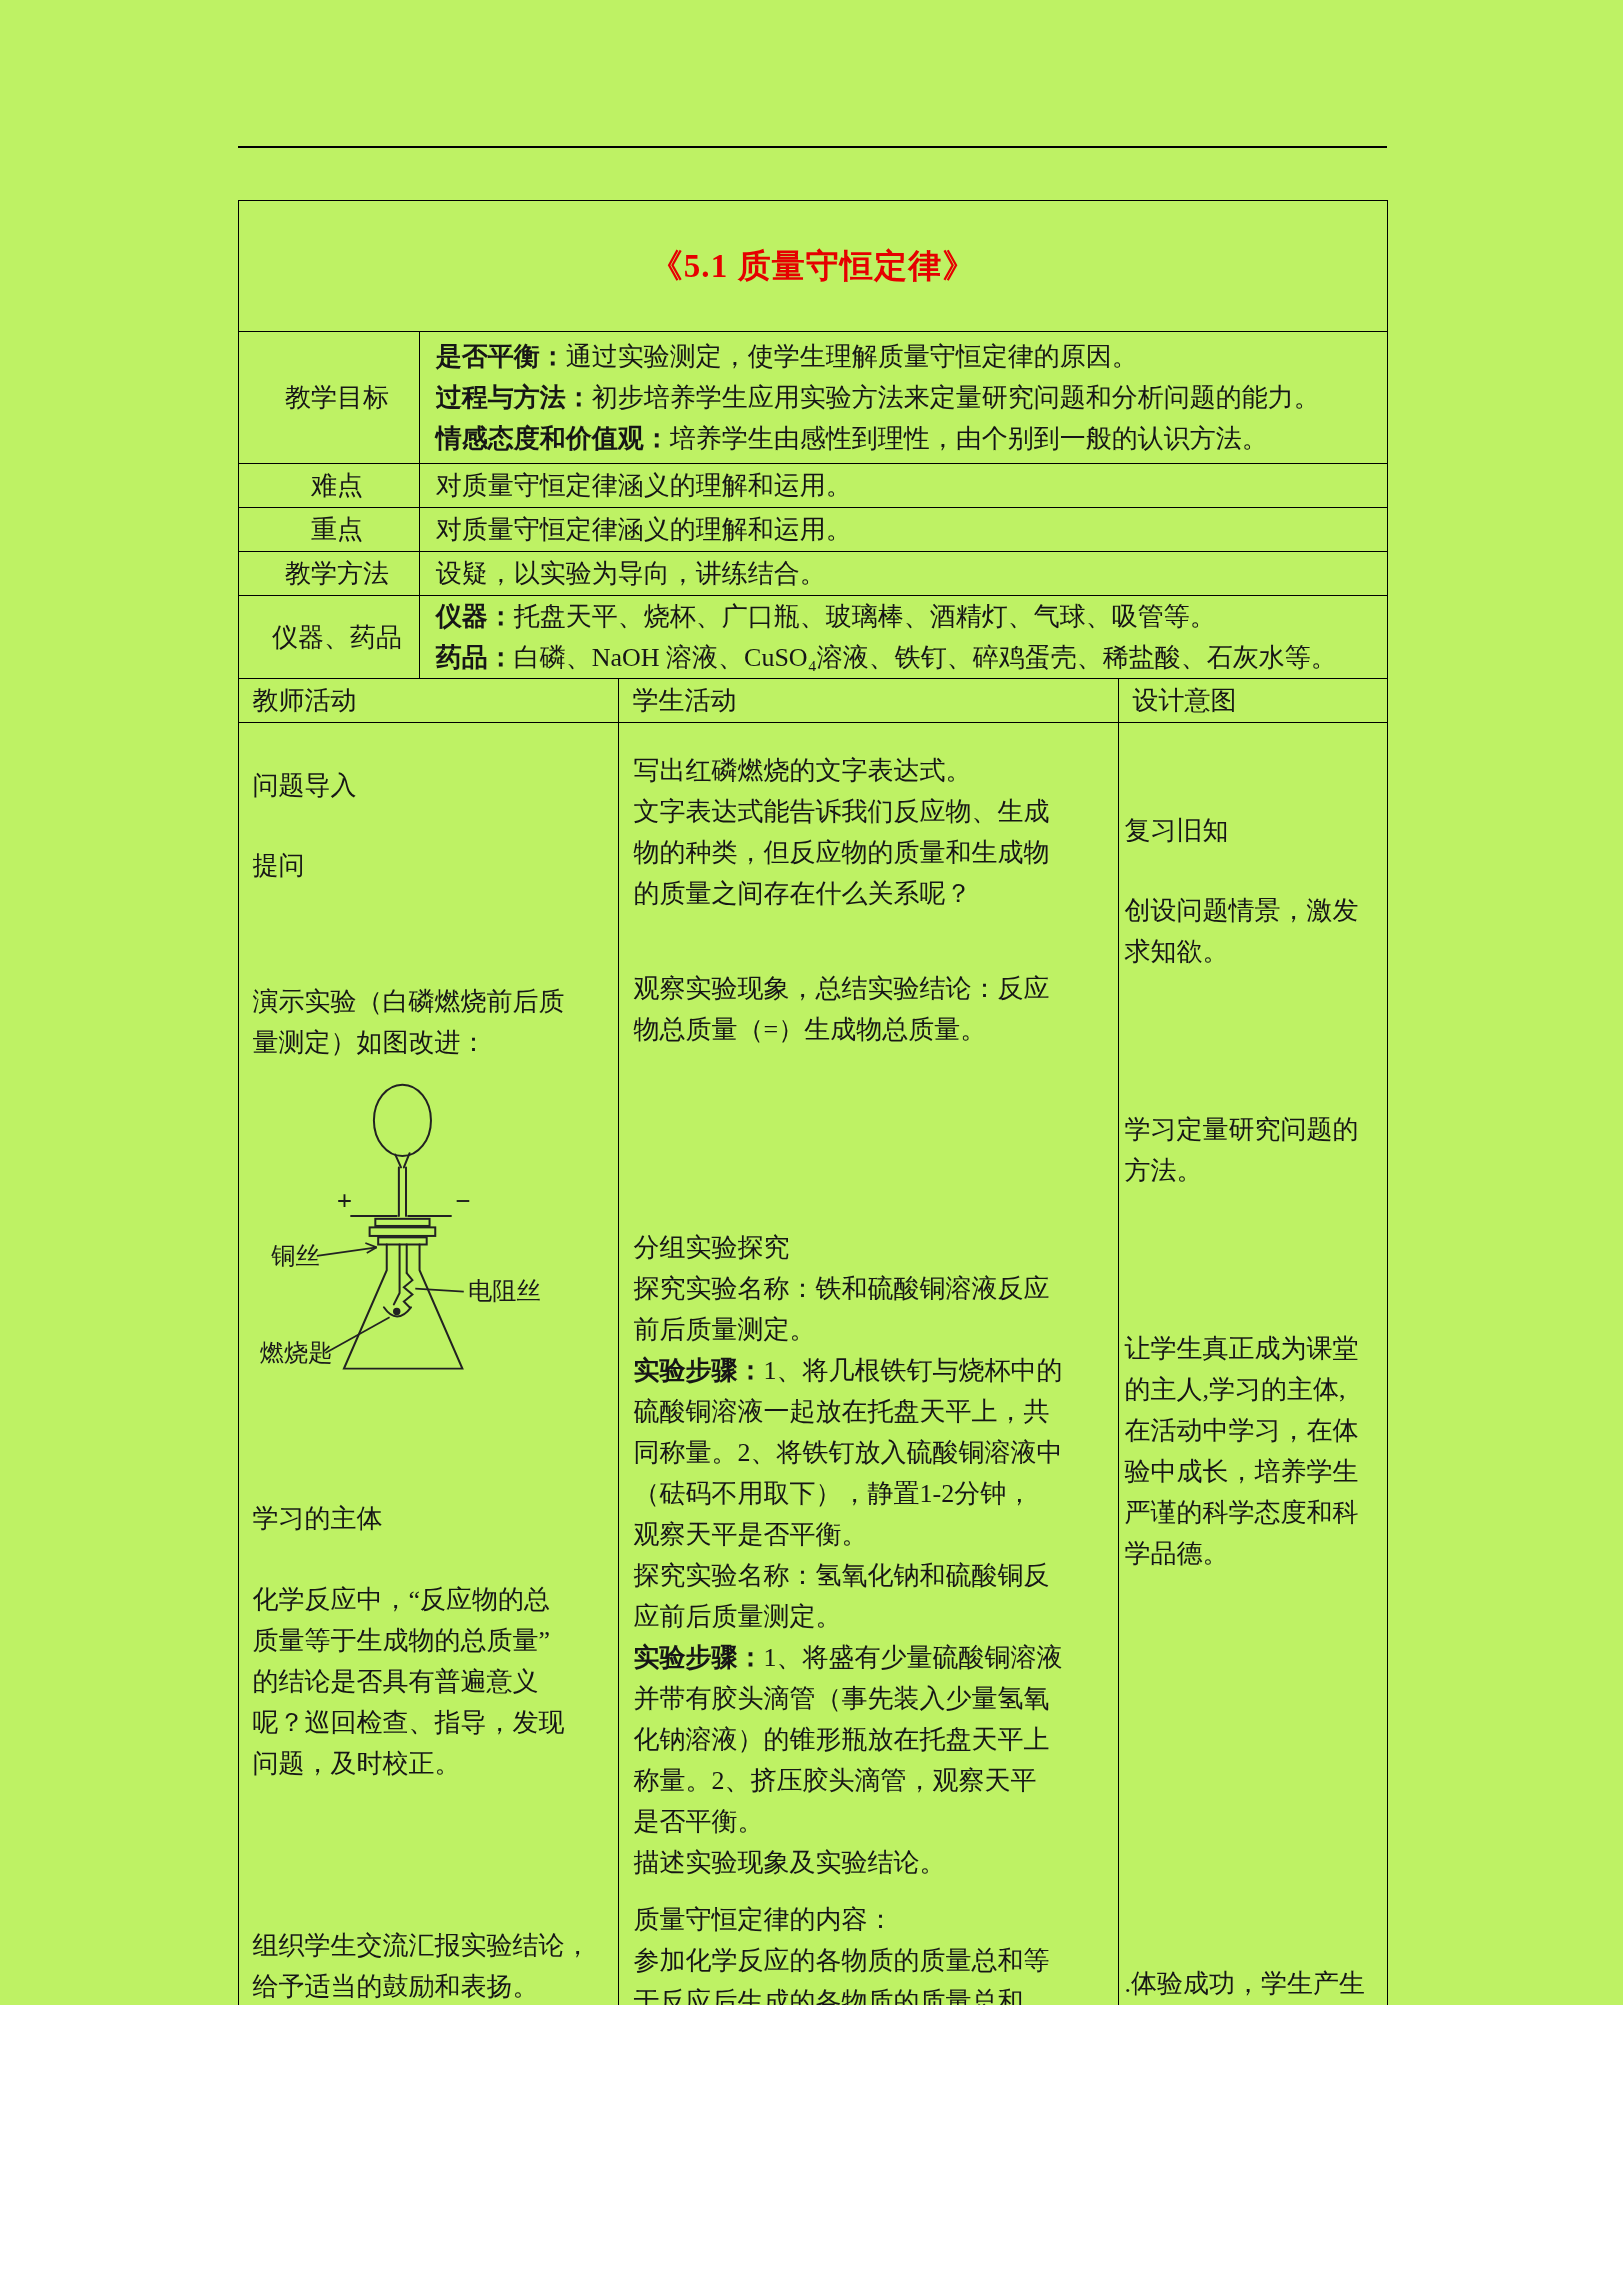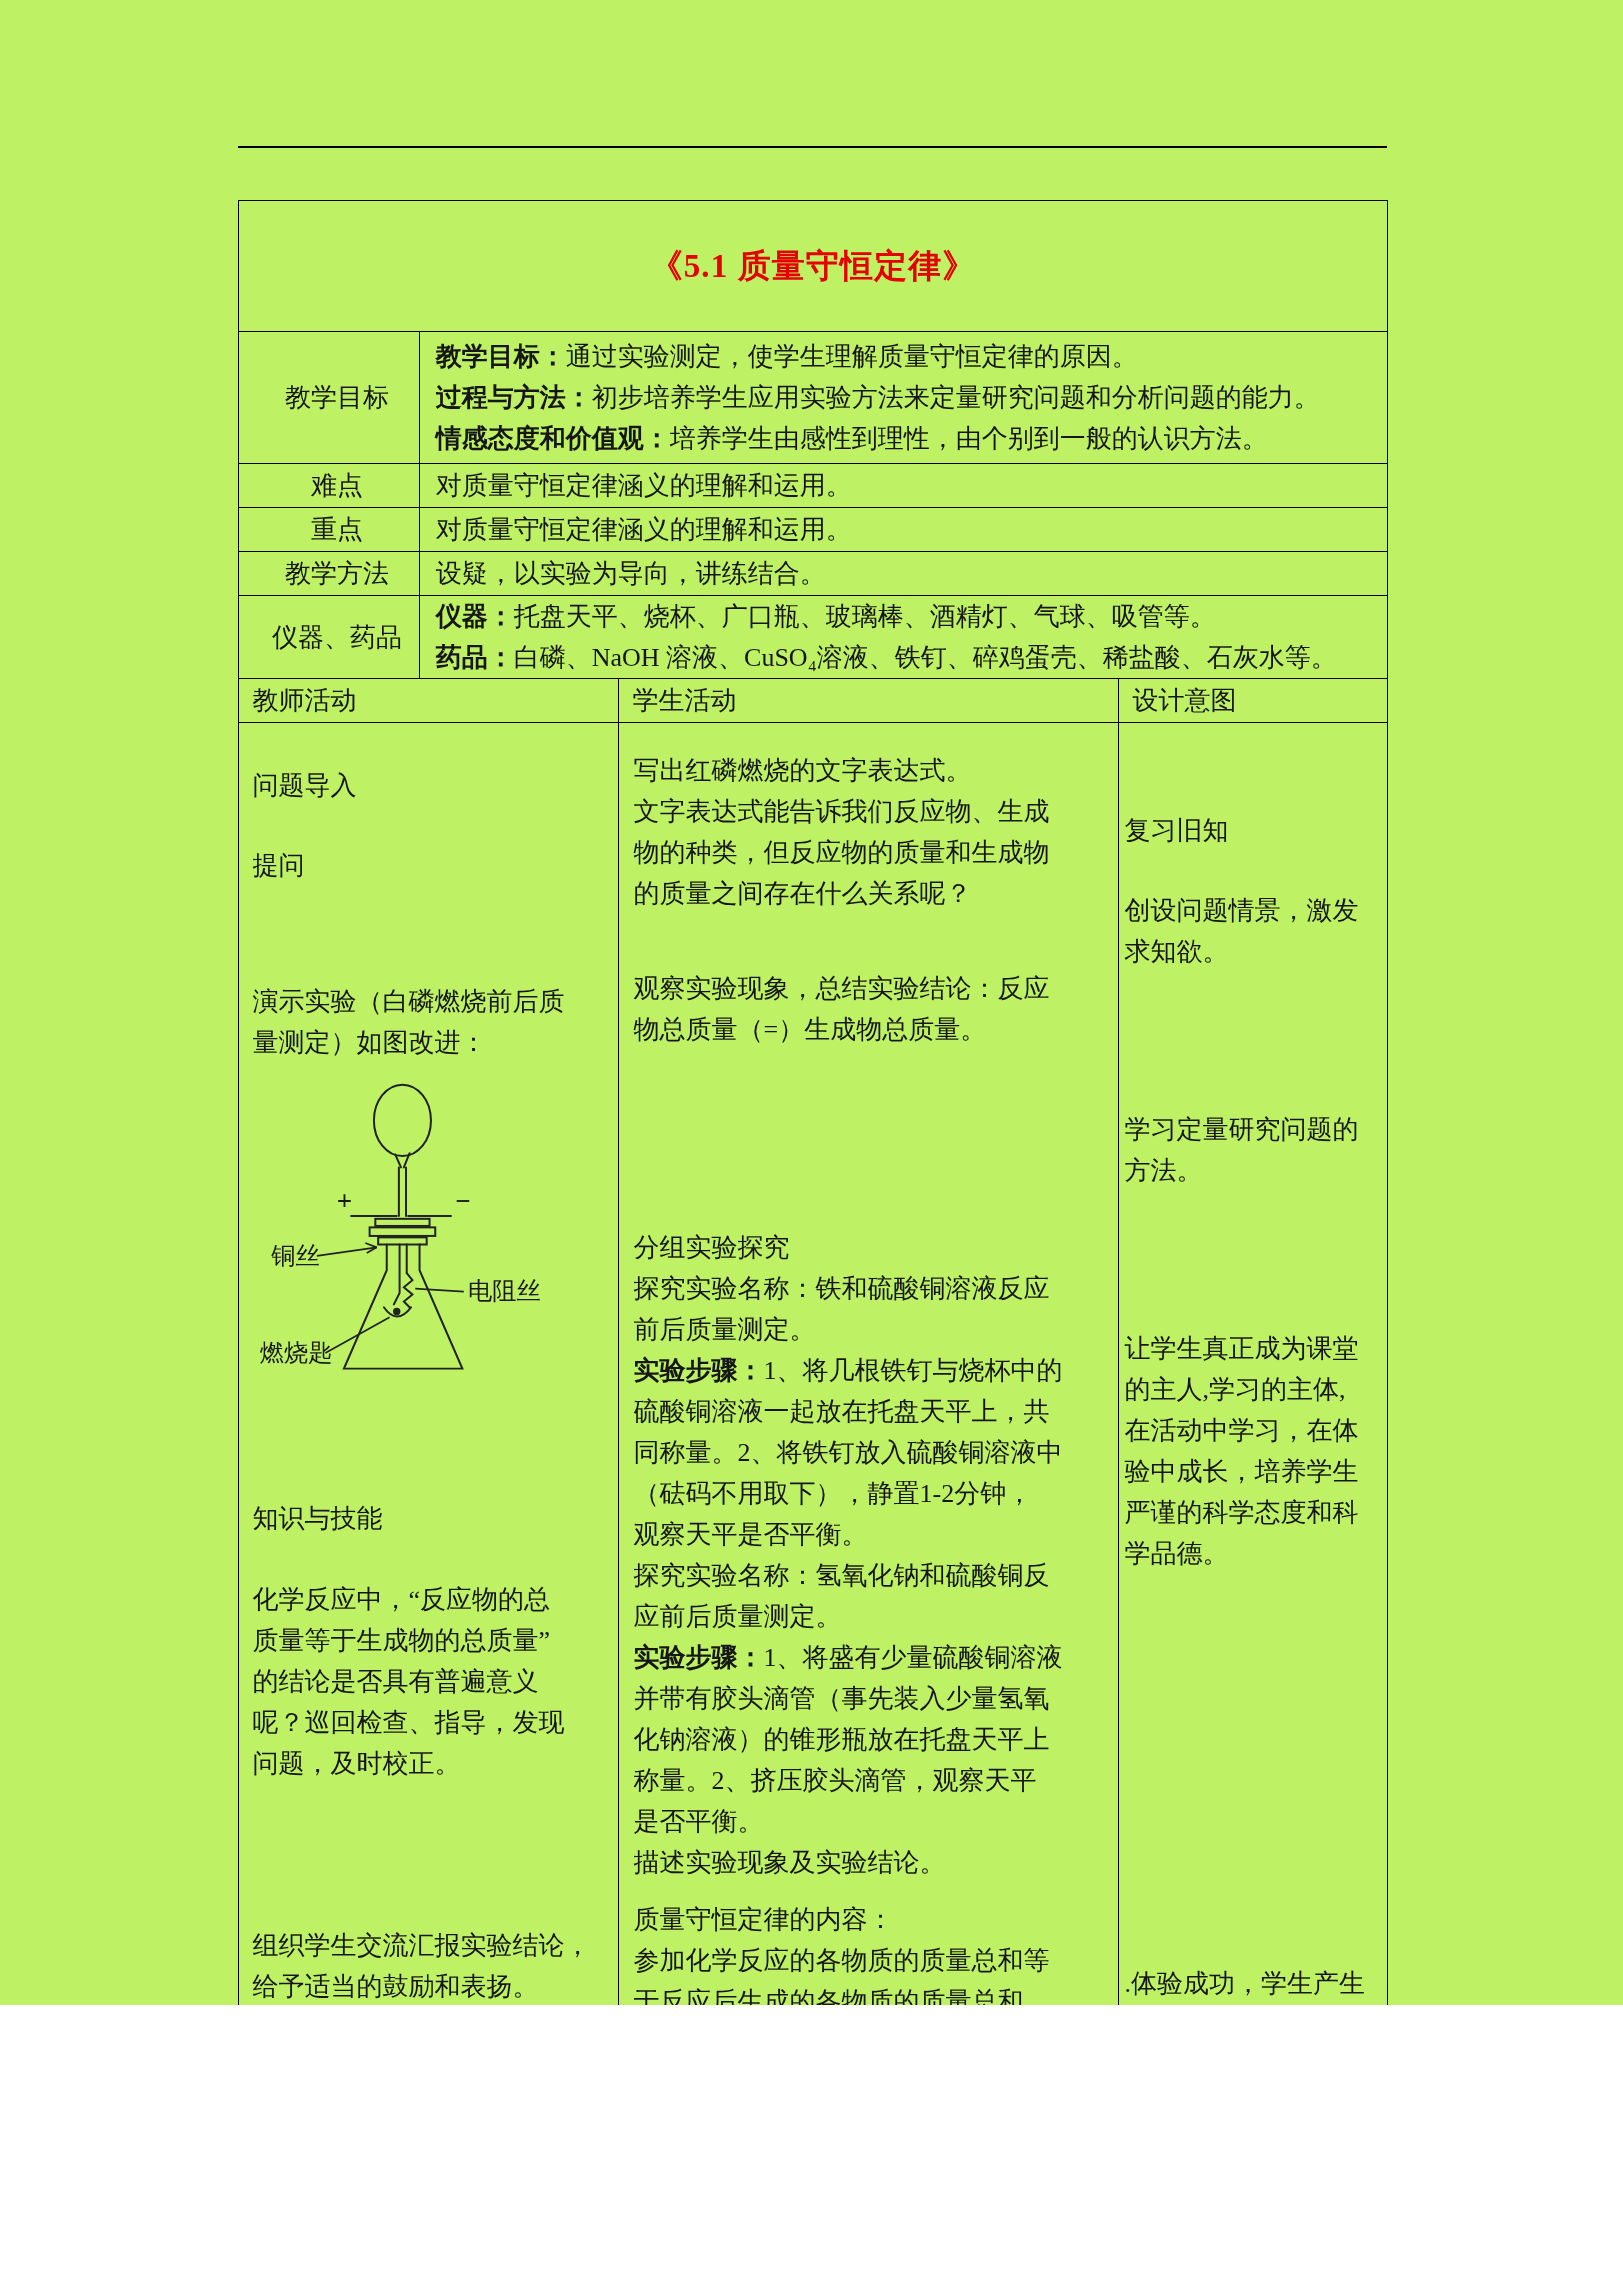--- a/index.html
+++ b/index.html
@@ -50,21 +50,21 @@
     <tbody>
         <tr style="height:131px">
       <td colspan="4" class="title-cell">
             <div class="doc-title">《5.1 质量守恒定律》</div>
           </td>
     </tr>
 
     <tr style="height:132px">
       <td class="lbl">教学目标</td>
       <td colspan="3" class="val goal">
-            <p><b>教学目标：</b><span>通过实验测定，使学生理解质量守恒定律的原因。</span></p>
+            <p><b>是否平衡：</b><span>通过实验测定，使学生理解质量守恒定律的原因。</span></p>
             <p><b>过程与方法：</b><span>初步培养学生应用实验方法来定量研究问题和分析问题的能力。</span></p>
             <p><b>情感态度和价值观：</b><span>培养学生由感性到理性，由个别到一般的认识方法。</span></p>
           </td>
     </tr>
 
     <tr style="height:44px">
       <td class="lbl">难点</td>
       <td colspan="3" class="val">对质量守恒定律涵义的理解和运用。</td>
     </tr>
 
@@ -122,21 +122,21 @@
               <path d="M147,149 L113,147"></path>
               <path d="M50,192 L95,167"></path>
             </g>
             <text x="58" y="92" class="sign">+</text>
             <text x="141" y="92" class="sign">−</text>
             <text x="12" y="130" class="dl">铜丝</text>
             <text x="150" y="154" class="dl">电阻丝</text>
             <text x="4" y="198" class="dl">燃烧匙</text>
           </svg>
         </div>
-        <p style="margin-top:81px">知识与技能</p>
+        <p style="margin-top:81px">学习的主体</p>
         <p style="margin-top:40px">化学反应中，“反应物的总
 质量等于生成物的总质量”
 的结论是否具有普遍意义
 呢？巡回检查、指导，发现
 问题，及时校正。</p>
         <p style="margin-top:141px">组织学生交流汇报实验结论，
 给予适当的鼓励和表扬。</p>
         <p style="margin-top:42px">组织第二次活动与探究</p>
       </td>
 

